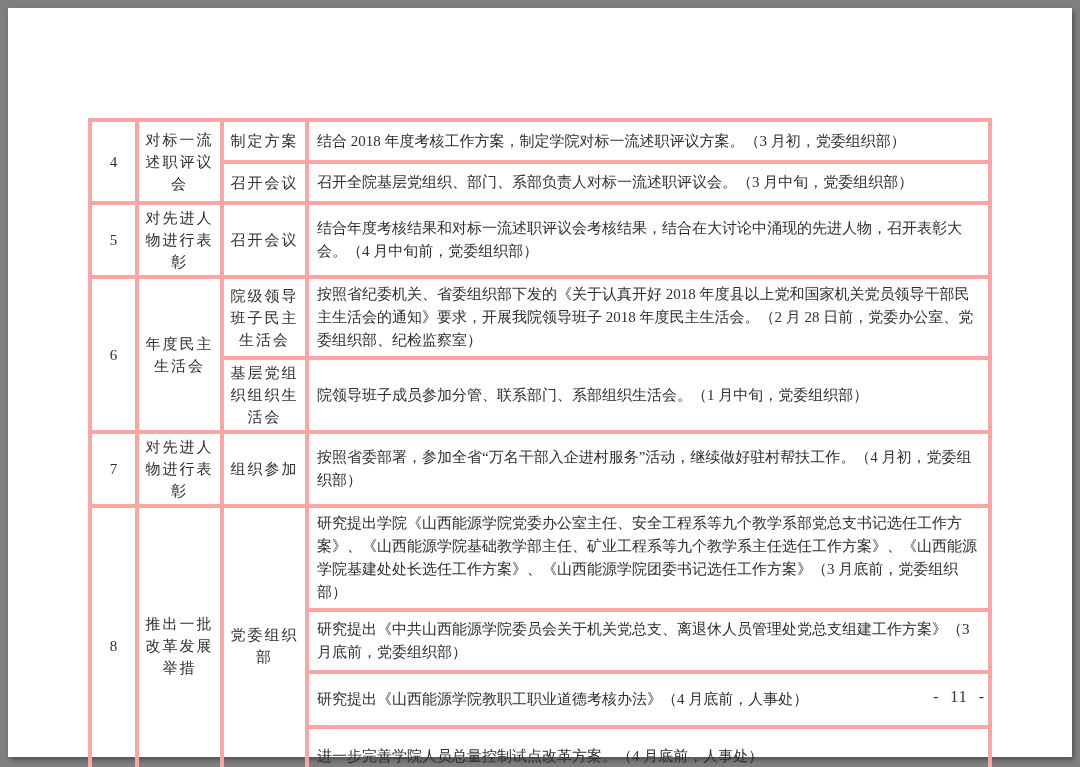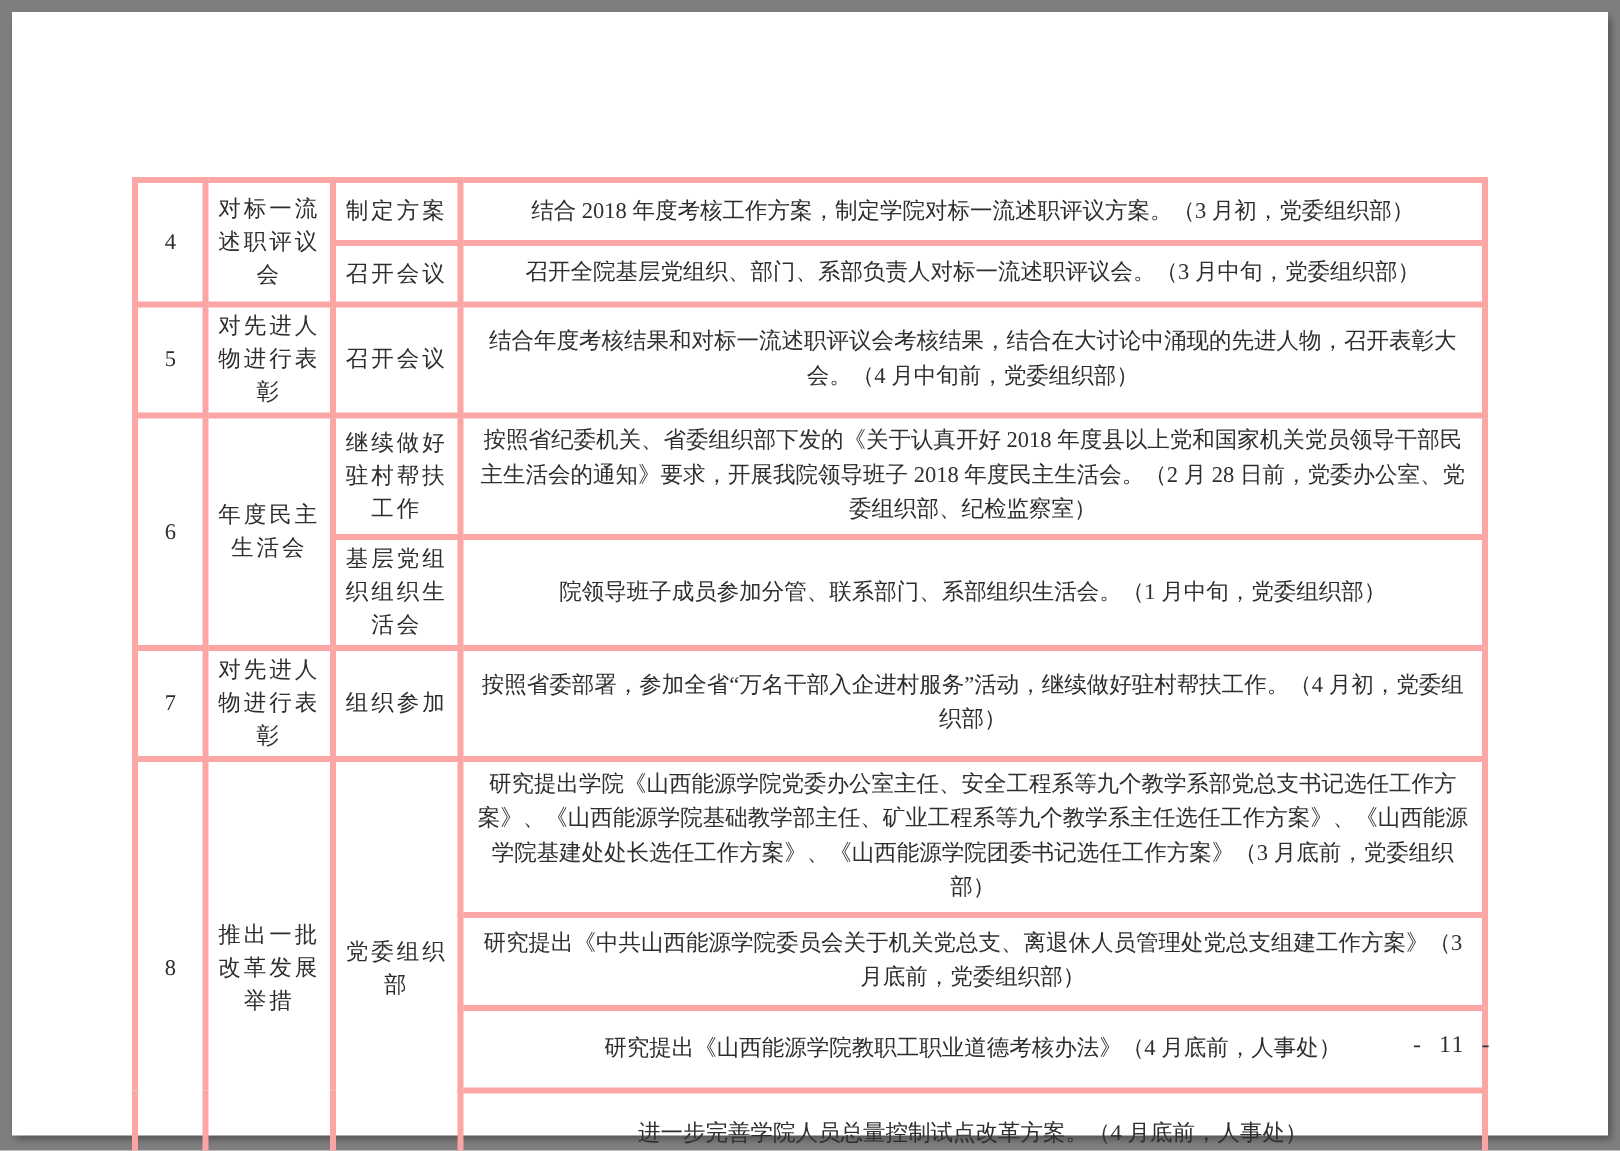--- a/index.html
+++ b/index.html
@@ -25,28 +25,28 @@
     font-size:15px;
   }
   td.c{
     text-align:center;
     line-height:22px;
     padding:2px 6px;
     letter-spacing:2px;
   }
   td.num{letter-spacing:0;font-size:15px;}
   td.content{
-    text-align:center;
+    text-align:left;
     font-size:14.7px;
     line-height:23px;
     padding:4px 8px 4px 8px;
   }
   .pageno{
     position:absolute;left:925px;top:680px;width:70px;
-    font-size:16px;color:#333;text-align:center;
+    font-size:16px;color:#333;text-align:left;
     letter-spacing:1px;word-spacing:6px;
   }
 </style>
 </head>
 <body>
 
 <div class="page">
 
   <table class="plan">
     <colgroup>
@@ -71,21 +71,21 @@
       <tr>
         <td class="c num" style="height:58px">5</td>
         <td class="c">对先进人物进行表彰</td>
         <td class="c">召开会议</td>
         <td class="content">结合年度考核结果和对标一流述职评议会考核结果，结合在大讨论中涌现的先进人物，召开表彰大会。（4 月中旬前，党委组织部）</td>
       </tr>
 
       <tr>
         <td class="c num" rowspan="2" style="height:124px">6</td>
         <td class="c" rowspan="2">年度民主生活会</td>
-        <td class="c" style="height:68px">继续做好驻村帮扶工作</td>
+        <td class="c" style="height:68px">院级领导班子民主生活会</td>
         <td class="content">按照省纪委机关、省委组织部下发的《关于认真开好 2018 年度县以上党和国家机关党员领导干部民主生活会的通知》要求，开展我院领导班子 2018 年度民主生活会。（2 月 28 日前，党委办公室、党委组织部、纪检监察室）</td>
       </tr>
       <tr>
         <td class="c" style="height:56px">基层党组织组织生活会</td>
         <td class="content">院领导班子成员参加分管、联系部门、系部组织生活会。（1 月中旬，党委组织部）</td>
       </tr>
 
       <tr>
         <td class="c num" style="height:56px">7</td>
         <td class="c">对先进人物进行表彰</td>

